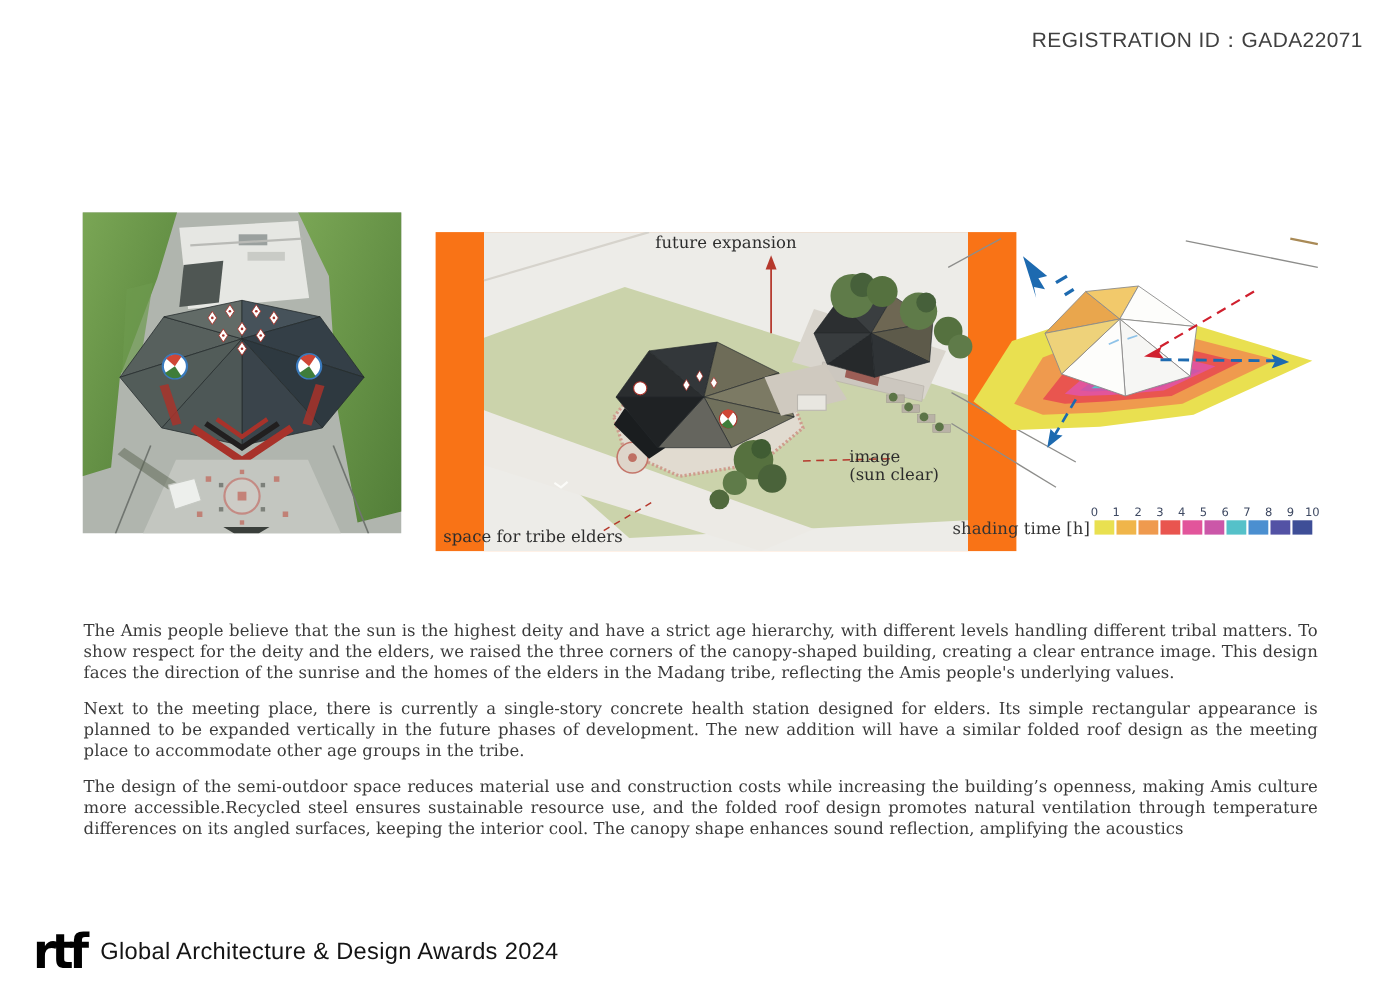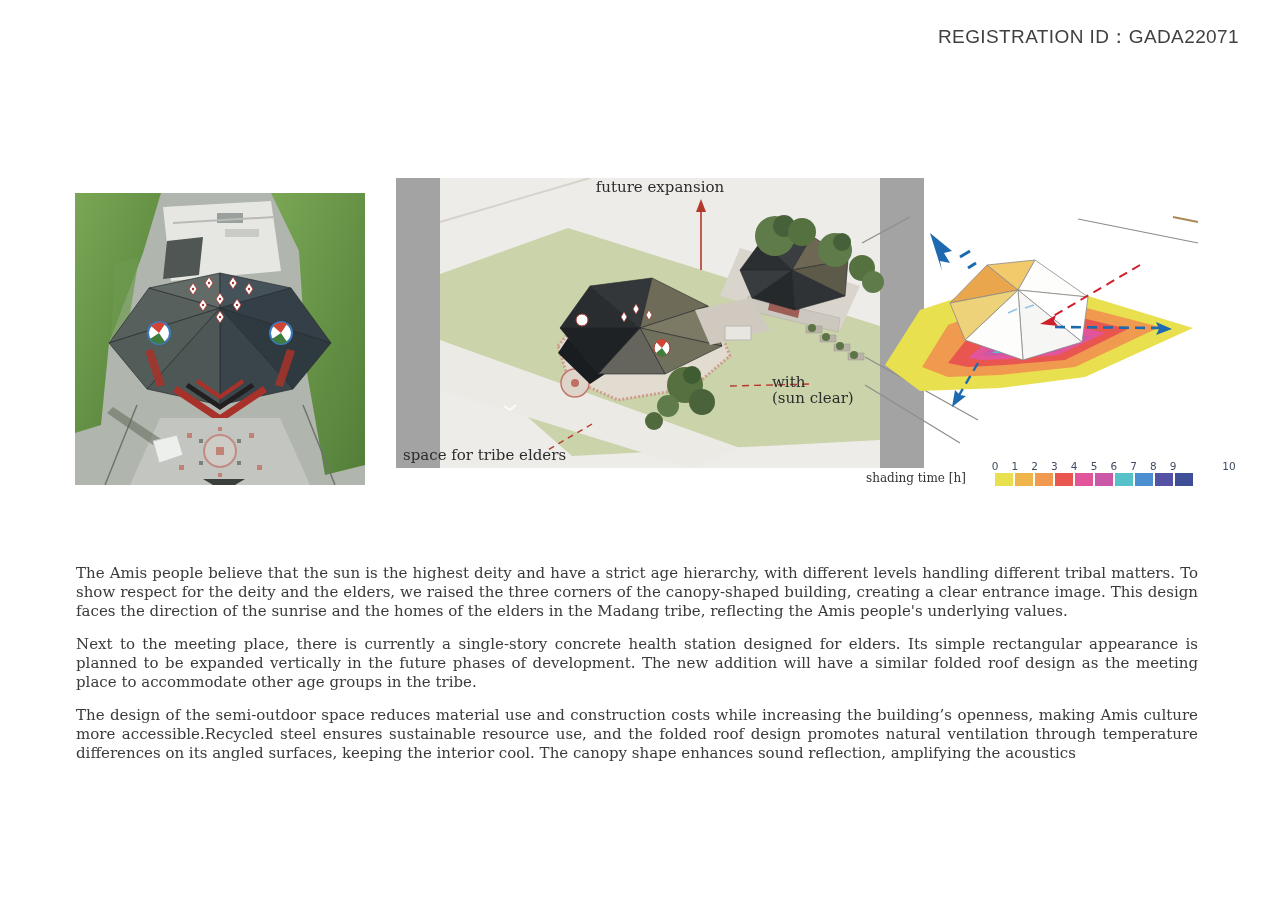--- a/index.html
+++ b/index.html
@@ -4,31 +4,31 @@
 <style>
   html,body{margin:0;padding:0;background:#fff;}
   #page{position:relative;width:1273px;height:900px;background:#ffffff;overflow:hidden;
         font-family:"DejaVu Serif",serif;}
   
   #reg-id{position:absolute;top:24px;right:34px;font-family:"Liberation Sans",sans-serif;
           font-size:19px;color:#404040;letter-spacing:.4px;}
   
   .fig{position:absolute;}
   #fig-aerial{left:75px;top:193px;width:290px;height:292px;}
-  #fig-render{left:396px;top:178px;width:528px;height:290px;background:#a3a3a3;}
+  #fig-render{left:396px;top:211px;width:528px;height:290px;background:#f97316;}
   #fig-shading{left:860px;top:205px;width:340px;height:262px;}
   .fig svg{display:block;width:100%;height:100%;}
   
   .anno{position:absolute;color:#2c2c2c;font-size:15px;line-height:15px;white-space:nowrap;}
   #anno-future{top:2px;left:0;width:100%;text-align:center;}
   #anno-east{top:197px;left:376px;line-height:15.5px;}
   #anno-homes{top:270px;left:7px;}
   
   #legend{position:absolute;left:862px;top:458px;width:340px;height:34px;}
-  #legend-label{position:absolute;left:4px;top:13px;font-size:12px;color:#333;}
+  #legend-label{position:absolute;left:4px;top:13px;font-size:15px;color:#333;}
   #legend-scale{position:absolute;left:133px;top:0;width:198px;height:30px;}
   #legend-ticks{position:absolute;left:0;top:2px;width:100%;height:12px;}
   #legend-ticks span{position:absolute;transform:translateX(-50%);font-family:"DejaVu Sans",sans-serif;
           font-size:10.5px;color:#3f4a63;}
   #legend-bar{position:absolute;left:0;top:15px;width:100%;height:13px;display:flex;gap:2px;}
   #legend-bar div{flex:1;}
   
   #text-block{position:absolute;left:76px;top:528px;width:1122px;color:#3a3a3a;margin-top:36px;}
   #text-block p{margin:0 0 14px 0;font-size:15px;line-height:19px;text-align:justify;}
   
@@ -221,21 +221,21 @@
       </g>
       <g>
         <line x1="261" y1="92" x2="261" y2="30" stroke="#b5382c" stroke-width="1.6"></line>
         <polygon points="261,21 256,34 266,34" fill="#b5382c"></polygon>
         <line x1="290" y1="208" x2="372" y2="206" stroke="#b5382c" stroke-width="1.4" stroke-dasharray="7 5"></line>
         <line x1="152" y1="246" x2="106" y2="273" stroke="#b5382c" stroke-width="1.4" stroke-dasharray="6 5"></line>
       </g>
     </svg>
     <div class="anno" id="anno-future">future expansion</div>
     <div class="anno" id="anno-east">
-      <div>with</div>
+      <div>image</div>
       <div>(sun clear)</div>
     </div>
     <div class="anno" id="anno-homes">space for tribe elders</div>
   </div>
 
   <div class="fig" id="fig-shading">
     <svg viewBox="0 0 340 262">
       <g stroke="#8d8d8b" stroke-width="1.2" fill="none">
         <line x1="2" y1="38" x2="50" y2="12"></line>
         <line x1="218" y1="14" x2="338" y2="38"></line>
@@ -287,21 +287,21 @@
           <span style="left: 0%;">0</span>
           <span style="left: 10%;">1</span>
           <span style="left: 20%;">2</span>
           <span style="left: 30%;">3</span>
           <span style="left: 40%;">4</span>
           <span style="left: 50%;">5</span>
           <span style="left: 60%;">6</span>
           <span style="left: 70%;">7</span>
           <span style="left: 80%;">8</span>
           <span style="left: 90%;">9</span>
-          <span style="left: 100%; margin-left: 36px;">10</span>
+          <span style="left: 100%;">10</span>
         </div>
       <div id="legend-bar">
           <div style="background: rgb(233, 224, 80);"></div>
           <div style="background: rgb(240, 181, 74);"></div>
           <div style="background: rgb(239, 154, 78);"></div>
           <div style="background: rgb(233, 85, 79);"></div>
           <div style="background: rgb(226, 85, 155);"></div>
           <div style="background: rgb(203, 87, 168);"></div>
           <div style="background: rgb(85, 193, 201);"></div>
           <div style="background: rgb(75, 143, 208);"></div>
@@ -310,14 +310,18 @@
         </div>
     </div>
   </div>
 
   <div id="text-block">
     <p>The Amis people believe that the sun is the highest deity and have a strict age hierarchy, with different levels handling different tribal matters. To show respect for the deity and the elders, we raised the three corners of the canopy-shaped building, creating a clear entrance image. This design faces the direction of the sunrise and the homes of the elders in the Madang tribe, reflecting the Amis people's underlying values.</p>
     <p>Next to the meeting place, there is currently a single-story concrete health station designed for elders. Its simple rectangular appearance is planned to be expanded vertically in the future phases of development. The new addition will have a similar folded roof design as the meeting place to accommodate other age groups in the tribe.</p>
     <p>The design of the semi-outdoor space reduces material use and construction costs while increasing the building’s openness, making Amis culture more accessible.Recycled steel ensures sustainable resource use, and the folded roof design promotes natural ventilation through temperature differences on its angled surfaces, keeping the interior cool. The canopy shape enhances sound reflection, amplifying the acoustics</p>
   </div>
 
+  <div id="footer">
+    <div id="logo">rtf</div>
+    <div id="footer-title">Global Architecture &amp; Design Awards 2024</div>
+  </div>
 
 </div>
 
 </body></html>

